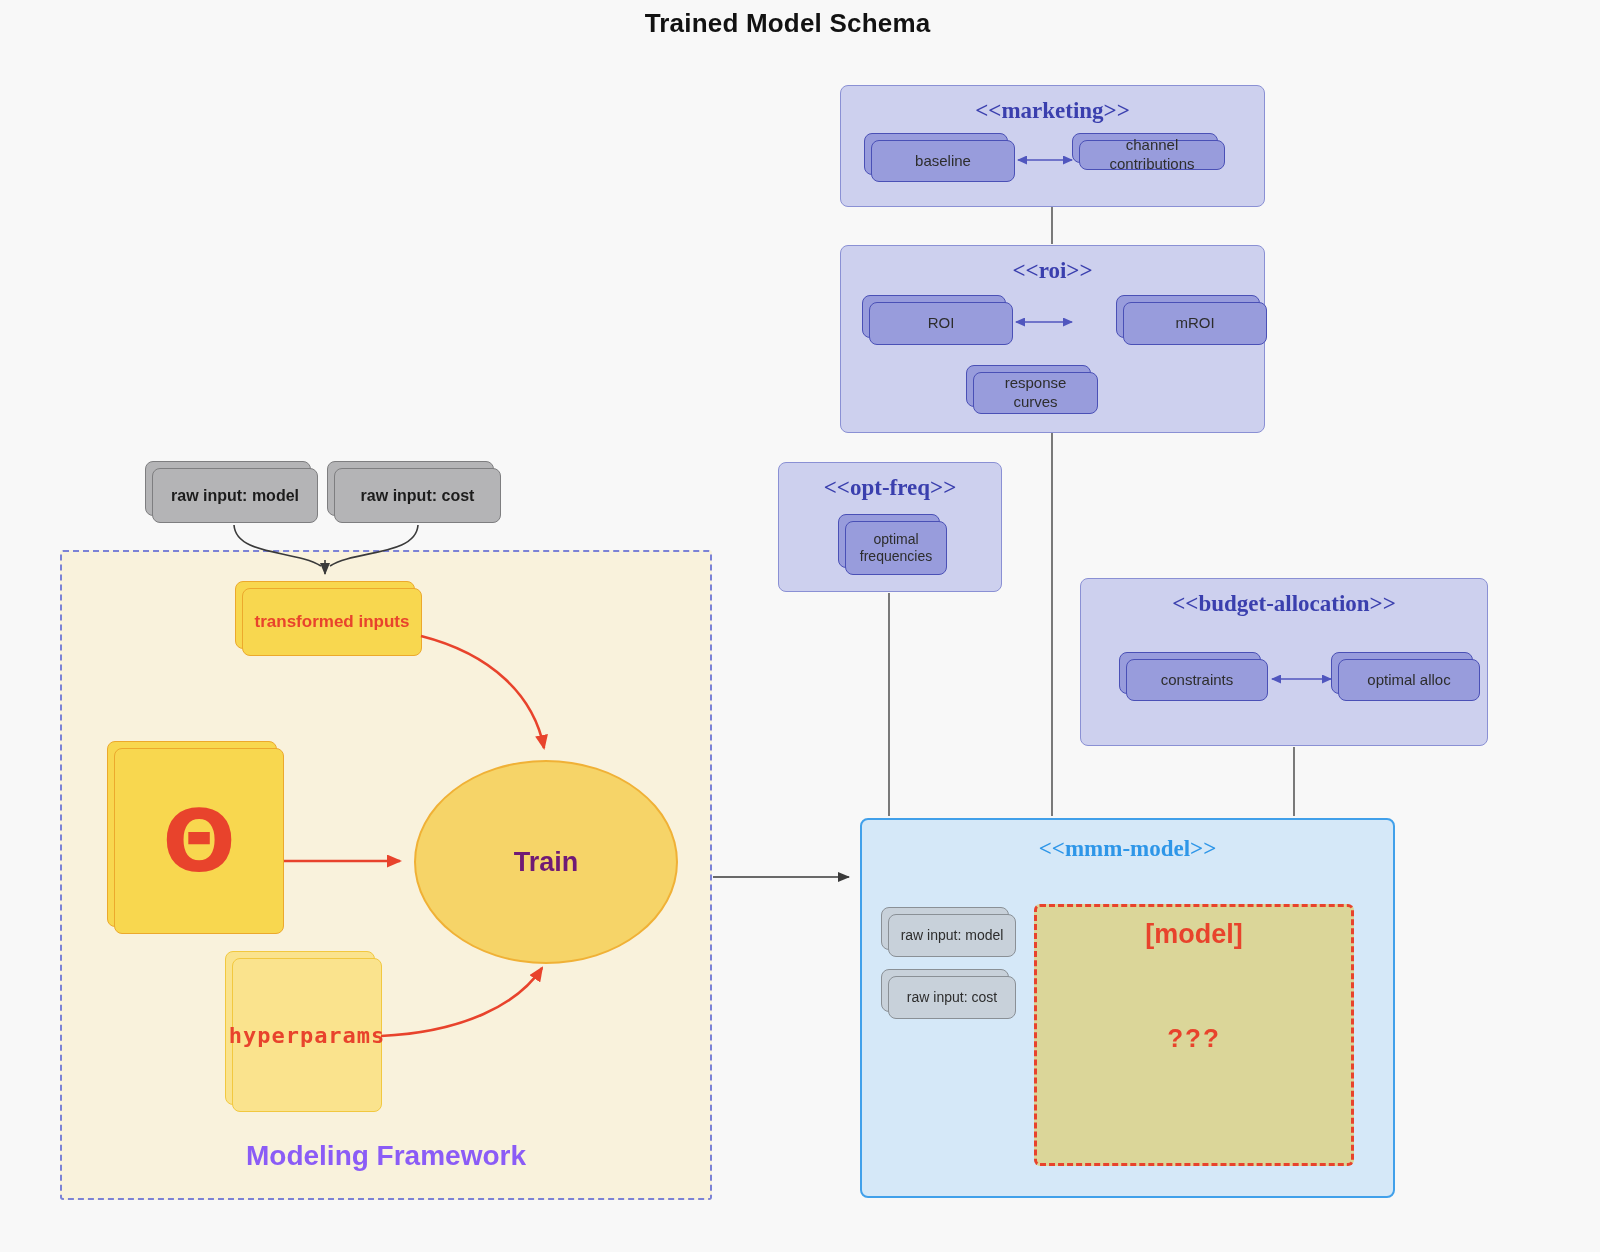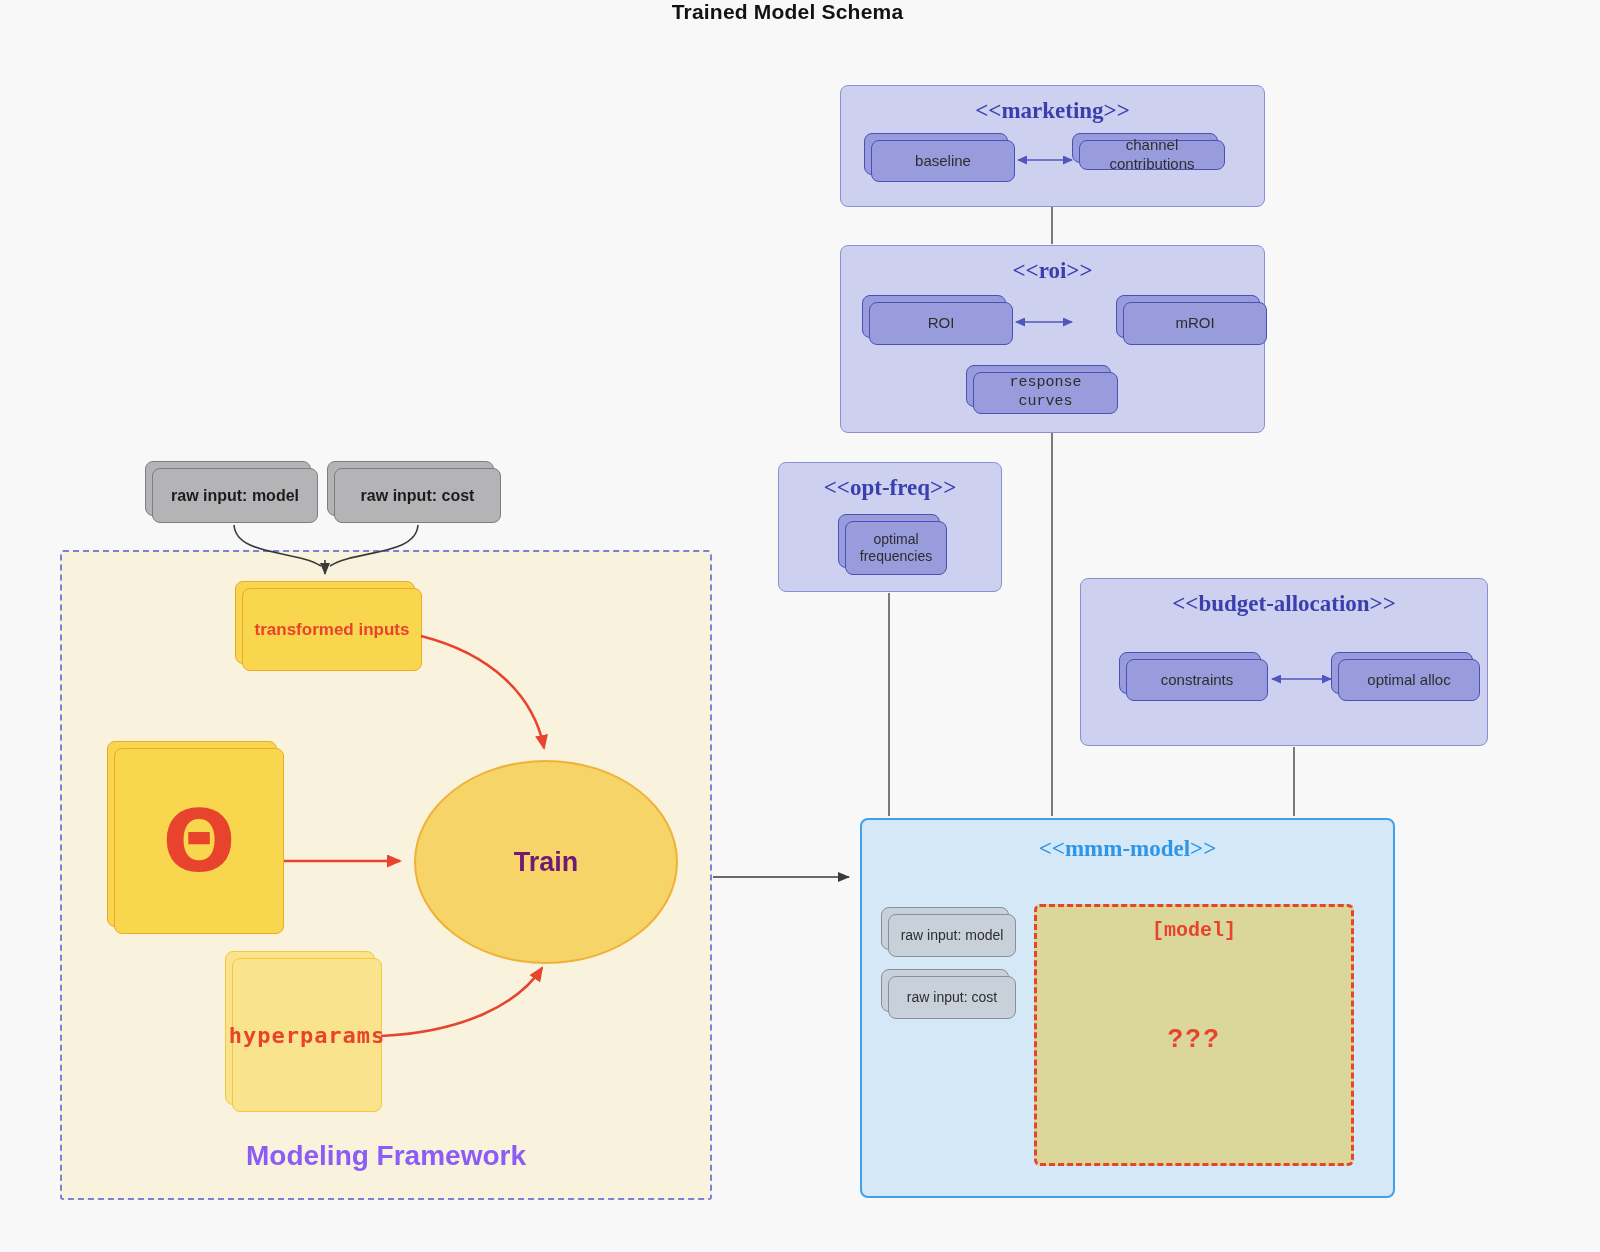--- a/index.html
+++ b/index.html
@@ -1,22 +1,22 @@
 <!DOCTYPE html>
 <html><head>
 <meta charset="utf-8">
 <style>
   html,body { margin:0; padding:0; background:#f8f8f8; }
   .canvas {
     position:relative; width:1600px; height:1252px; background:#F8F8F8;
     font-family:"Liberation Sans", sans-serif; overflow:hidden;
   }
   .diagram-title {
-    position:absolute; top:0; left:0; width:1575px; text-align:center;
-    font-size:21px; font-weight:bold; color:#121212; letter-spacing:.2px;
+    position:absolute; top:8px; left:0; width:1575px; text-align:center;
+    font-size:26px; font-weight:bold; color:#121212; letter-spacing:.2px;
   }
 
   
   .group { position:absolute; box-sizing:border-box; border-radius:8px; }
   .lavender { background:#CDD0EE; border:1.5px solid #8A90D4; }
   .group-title {
     position:absolute; top:12px; left:0; width:100%; text-align:center;
     font-family:Liberation Serif, serif; font-weight:bold;
     font-size:23px; color:#3A3FAE;
   }
@@ -65,22 +65,22 @@
   }
   .train-lbl { font-size:27px; font-weight:bold; color:#701a75; }
 
   
   .model-box {
     position:absolute; background:rgba(219,213,148,.95);
     border:3px dashed #E8432C; border-radius:6px; box-sizing:border-box;
   }
   .model-box-title {
     position:absolute; top:12px; left:0; width:100%; text-align:center;
-    font-family:Liberation Mono, monospace; font-weight:bold;
-    font-size:20px; color:#E8432C;
+    font-family:Liberation Sans, sans-serif; font-weight:bold;
+    font-size:27px; color:#E8432C;
   }
   .model-box-q {
     position:absolute; top:116px; left:0; width:100%; text-align:center;
     font-size:26px; font-weight:bold; color:#E8432C; letter-spacing:2px;
   }
 
   
   .connectors { position:absolute; left:0; top:0; pointer-events:none; }
 </style>
 </head>
@@ -113,21 +113,21 @@
       <div class="front">
         <span class="lbl">ROI</span>
       </div>
     </div>
     <div class="stack purple" style="left:238px; top:56px; width:144px; height:43px;margin-left:44px;">
       <div class="back"></div>
       <div class="front">
         <span class="lbl">mROI</span>
       </div>
     </div>
-    <div class="stack purple" style="left:132px; top:126px; width:145px; height:42px;font-family:Liberation Mono, monospace;">
+    <div class="stack purple" style="left:132px; top:126px; width:125px; height:42px;">
       <div class="back"></div>
       <div class="front">
         <span class="lbl">response curves</span>
       </div>
     </div>
   </div>
 
   <div class="group lavender" style="left:778px; top:462px; width:224px; height:130px;">
     <div class="group-title">&lt;&lt;opt-freq&gt;&gt;</div>
     <div class="stack purple" style="left:66px; top:58px; width:102px; height:54px;">
@@ -161,21 +161,21 @@
     </div>
   </div>
   <div class="stack graybox" style="left:334px; top:468px; width:167px; height:55px;">
     <div class="back"></div>
     <div class="front">
       <span class="lbl">raw input: cost</span>
     </div>
   </div>
 
   <div class="group mf" style="left:60px; top:550px; width:652px; height:650px;">
-    <div class="stack gold" style="left:180px; top:36px; width:180px; height:83px;">
+    <div class="stack gold" style="left:180px; top:36px; width:180px; height:68px;">
       <div class="back"></div>
       <div class="front">
         <span class="lbl transformed-lbl">transformed inputs</span>
       </div>
     </div>
     <div class="stack gold" style="left:52px; top:196px; width:170px; height:186px;">
       <div class="back"></div>
       <div class="front">
         <span class="theta-lbl">Θ</span>
       </div>

